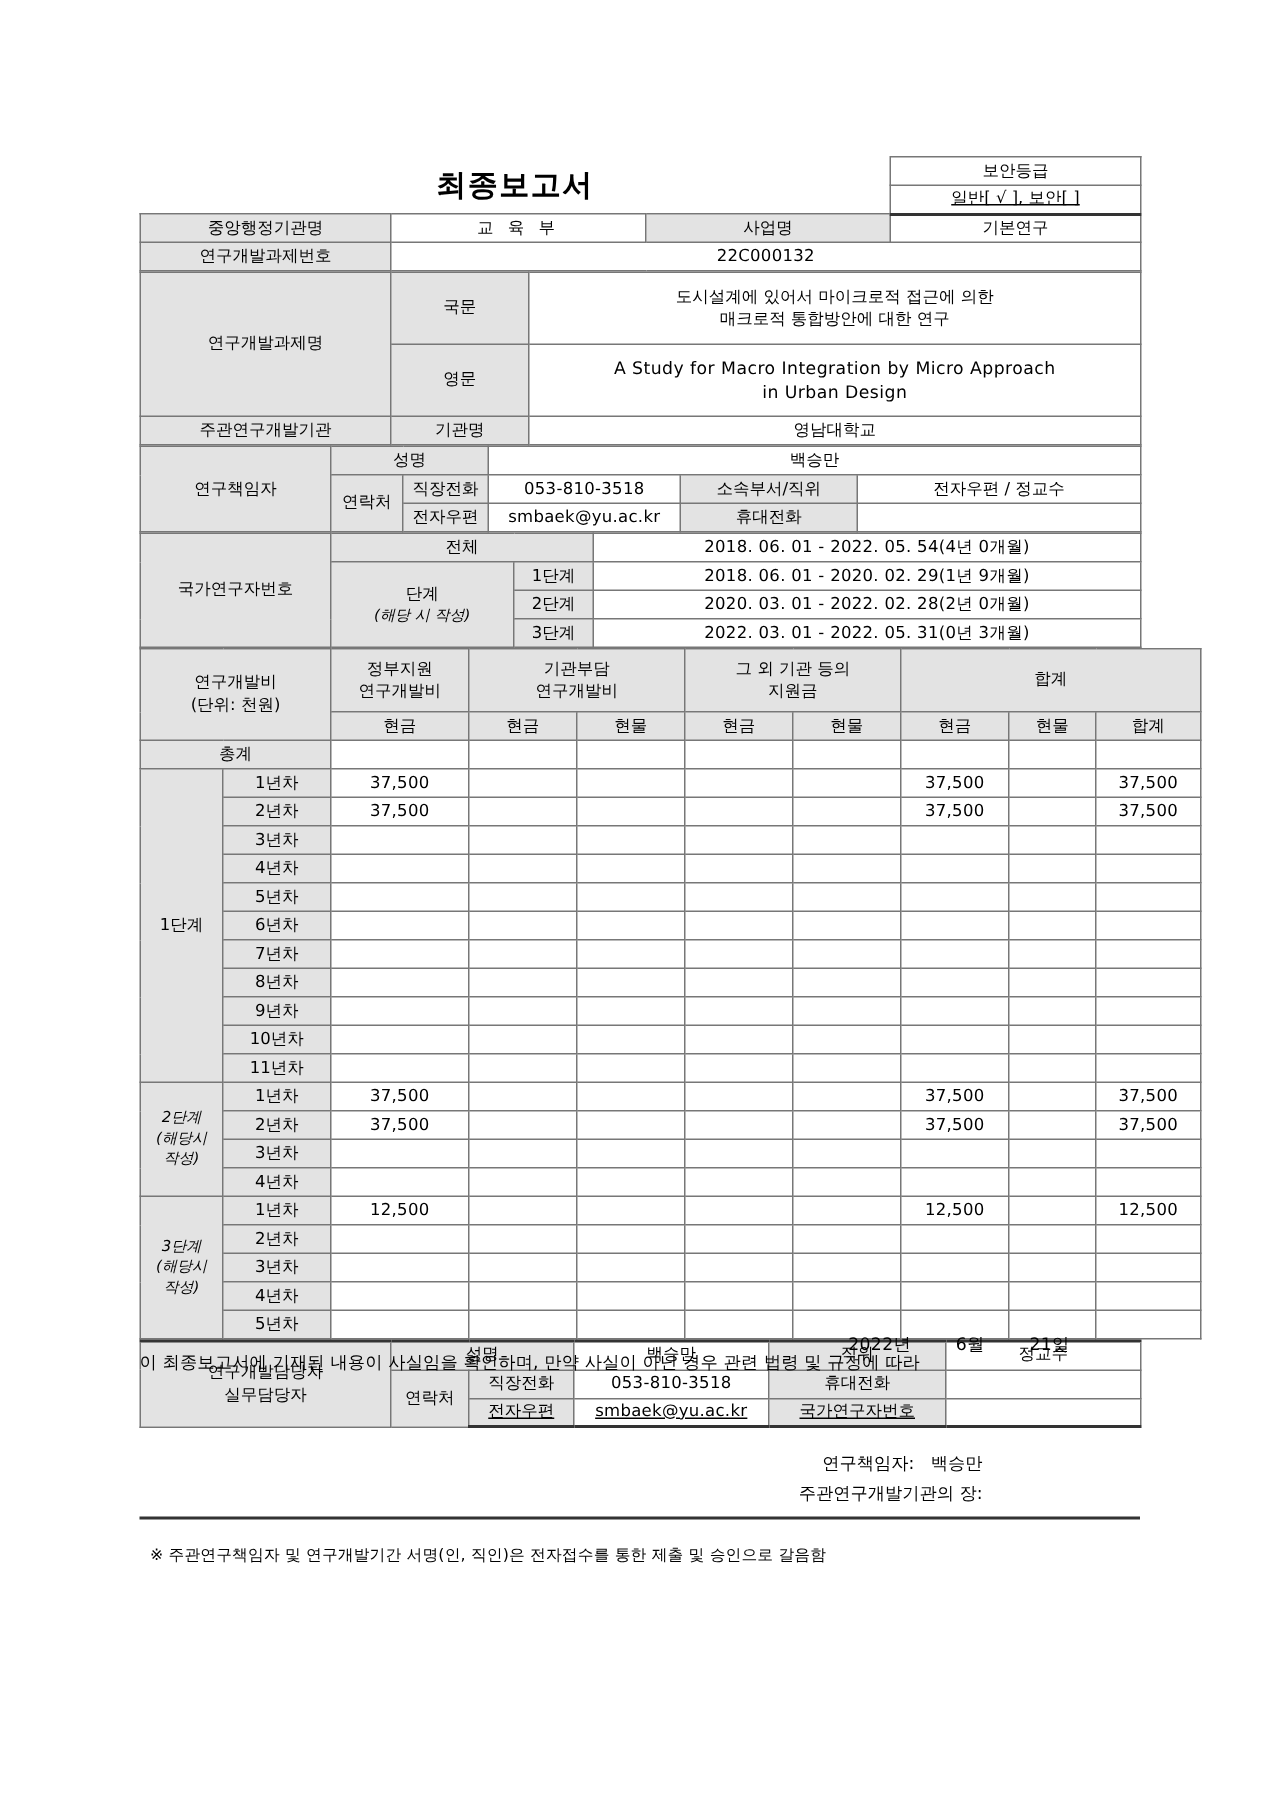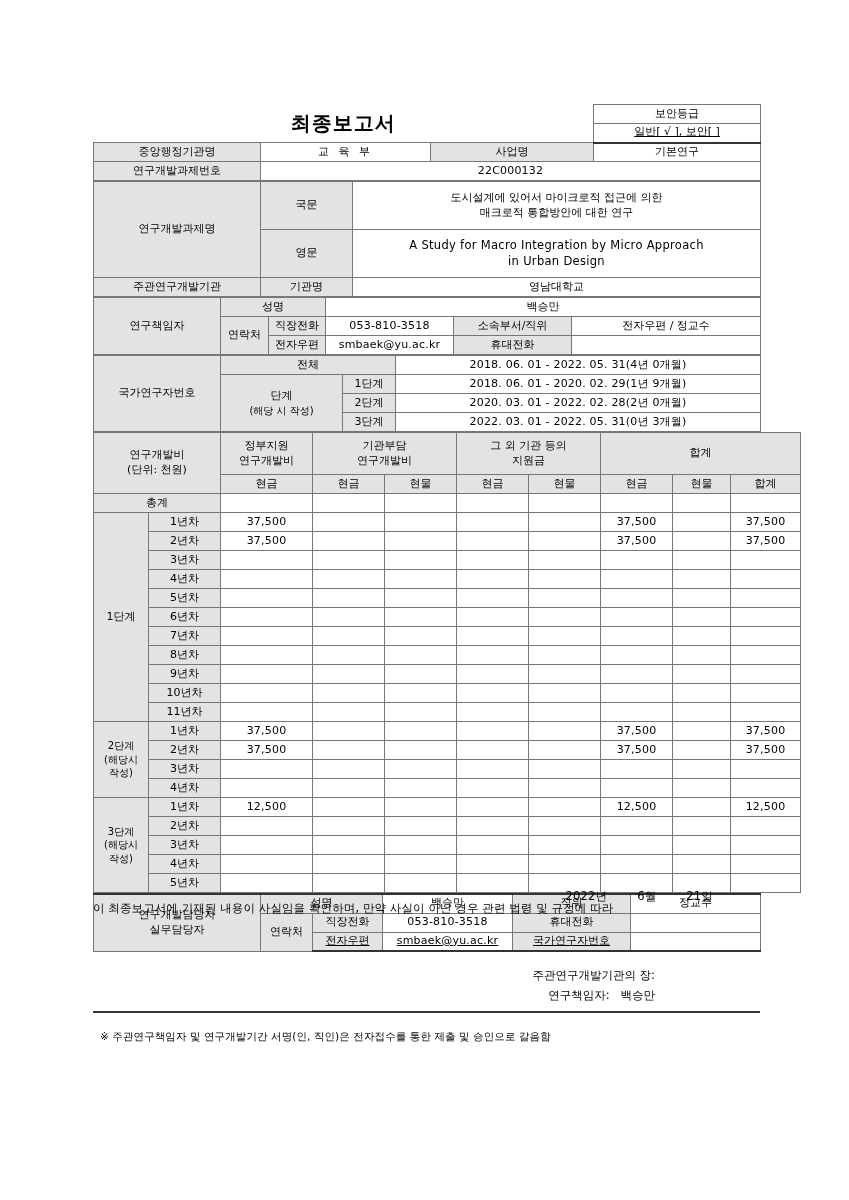--- a/index.html
+++ b/index.html
@@ -55,21 +55,21 @@
     font-weight: bold;
     letter-spacing: 1px;
     height: 40px;
     border-left: none !important;
     border-top: none !important;
     border-bottom: none !important;
   }
   .spaced { letter-spacing: 3px; }
   .mono-ish { font-size: 11px; letter-spacing: .2px; }
   .eng { font-size: 11.5px; letter-spacing: .3px; }
-  .small { font-size: 10px; }
+  .small { font-size: 10px; font-style: italic; }
 
   .declaration {
     position: absolute;
     left: 93px;
     top: 898px;
     width: 672px;
     font-size: 11.5px;
     line-height: 1.85;
     letter-spacing: .1px;
   }
@@ -213,21 +213,21 @@
       <colgroup>
         <col style="width:127px">
           <col style="width:122px">
           <col style="width:53px">
           <col style="width:365px">
       </colgroup>
       <tbody>
         <tr>
           <td class="hdr" rowspan="4">국가연구자번호</td>
           <td class="hdr" colspan="2">전체</td>
-          <td class="wht mono-ish">2018. 06. 01 - 2022. 05. 31(4년 0개월)</td>
+          <td class="wht mono-ish">2018. 06. 01 - 2022. 05. 54(4년 0개월)</td>
         </tr>
         <tr>
           <td class="hdr" rowspan="3">
             <div>단계</div>
             <div class="small">(해당 시 작성)</div>
           </td>
           <td class="hdr">1단계</td>
           <td class="wht mono-ish">2018. 06. 01 - 2020. 02. 29(1년 9개월)</td>
         </tr>
         <tr>
@@ -577,25 +577,25 @@
   </div>
 
   <div class="dateline">
     <span>2022년</span>
     <span>6월</span>
     <span>21일</span>
   </div>
 
   <div class="sig">
     <div class="nowrap">
-      <span>주관연구개발기관의  장:</span>
-    </div>
-    <div class="nowrap">
       <span>연구책임자:</span>
       &nbsp;&nbsp;<span>백승만</span>
     </div>
+    <div class="nowrap">
+      <span>주관연구개발기관의  장:</span>
+    </div>
   </div>
 
   <div class="footer-rule"></div>
 
   <div class="footnote">※  주관연구책임자  및  연구개발기간  서명(인,  직인)은  전자접수를  통한  제출  및  승인으로  갈음함</div>
 
 </div>
 
 </body></html>

